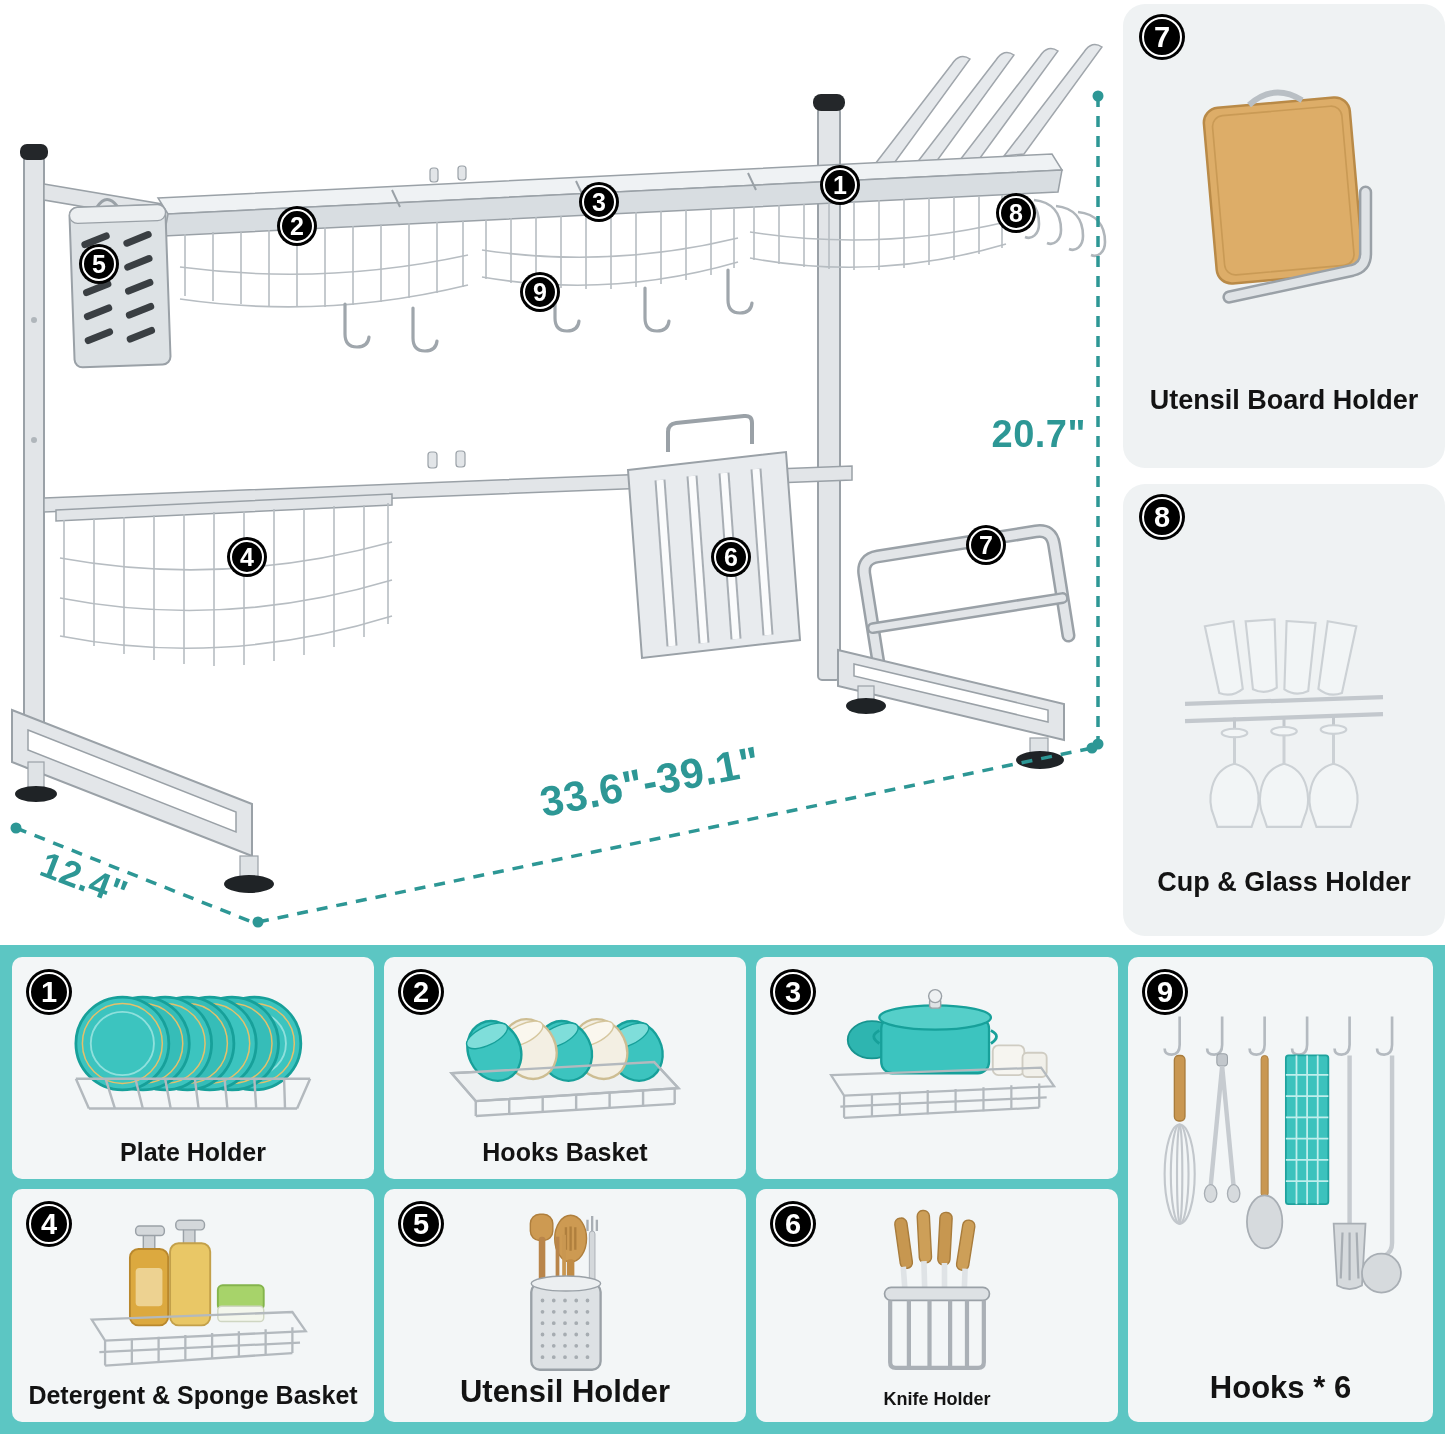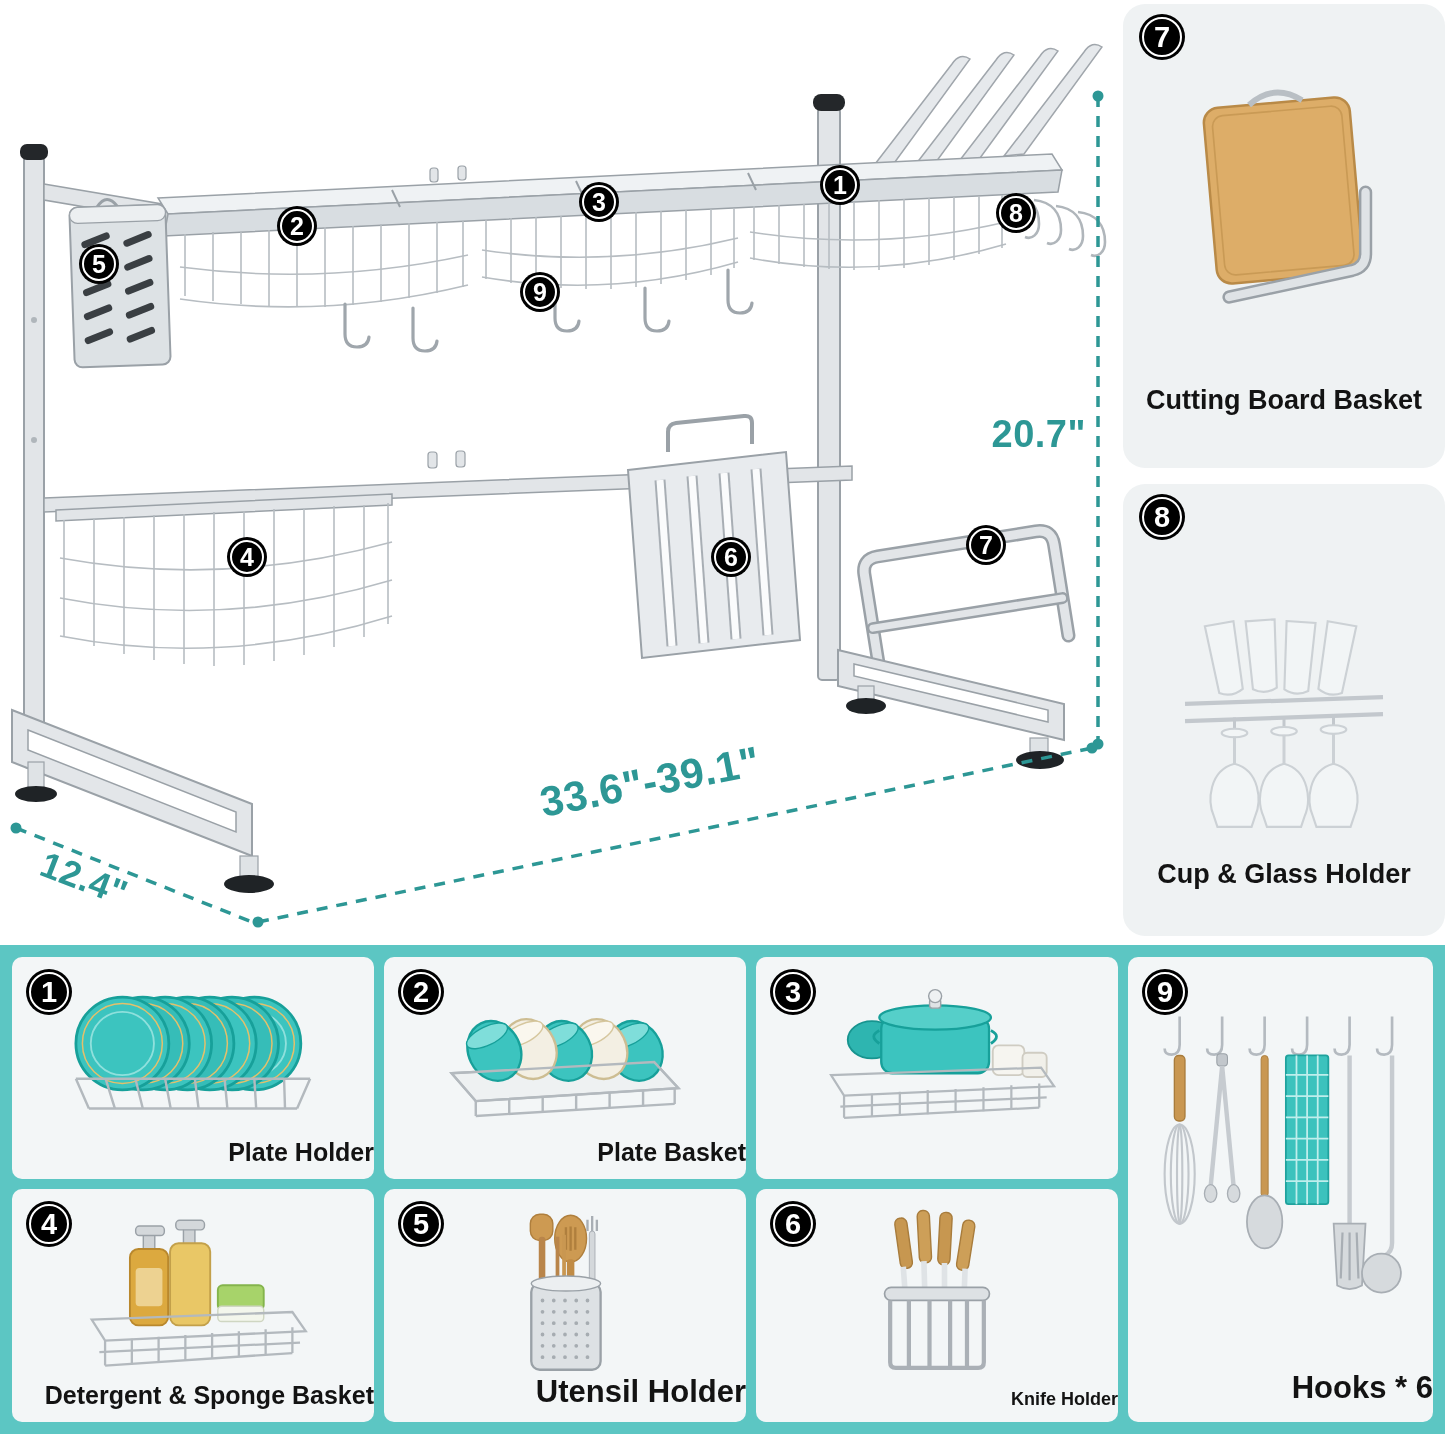--- a/index.html
+++ b/index.html
@@ -22,21 +22,21 @@
 
   .rack-svg { position:absolute; left:0; top:0; }
 
   
   .info-card { position:absolute; background:#eff2f3; border-radius:22px; }
   .info-label { position:absolute; left:0; right:0; text-align:center; font-weight:700; color:#131313; font-size:27px; }
 
   
   .bottom-section { position:absolute; left:0; top:945px; width:1445px; height:489px; background:#5cc6c3; }
   .component-card { position:absolute; background:#f3f6f7; border-radius:10px; }
-  .card-label { position:absolute; left:0; right:0; text-align:right; font-weight:700; color:#131313; }
+  .card-label { position:absolute; left:0; right:0; text-align:center; font-weight:700; color:#131313; }
   .illus { position:absolute; left:50%; transform:translateX(-50%); }
 </style>
 </head>
 <body>
 
 <div class="page">
 
   <svg class="rack-svg" width="1120" height="945" viewBox="0 0 1120 945">
 
     <g>
@@ -217,21 +217,21 @@
       <g transform="rotate(-5 150 150)">
         <rect x="62" y="34" width="176" height="212" rx="18" fill="#ddad68" stroke="#b98a47" stroke-width="3"></rect>
         <rect x="72" y="44" width="156" height="192" rx="13" fill="none" stroke="#c99a55" stroke-width="2"></rect>
         <path d="M118,34 q32,-24 64,0" stroke="#b9bfc4" stroke-width="7" fill="none"></path>
       </g>
       <g stroke-linecap="round" fill="none">
         <path d="M84,268 L232,236 Q248,232 248,216 L248,142" stroke="#9aa1a7" stroke-width="16"></path>
         <path d="M84,268 L232,236 Q248,232 248,216 L248,142" stroke="#dfe3e6" stroke-width="10"></path>
       </g>
     </svg>
-    <div class="info-label" style="bottom:52px">Cutting Board Basket</div>
+    <div class="info-label" style="bottom:52px">Utensil Board Holder</div>
   </div>
 
   <div class="info-card" style="left:1123px;top:484px;width:322px;height:452px">
     <div class="badge card" style="left:16px;top:10px">
         <span>8</span>
       </div>
     <svg class="illus" style="top:68px" width="256" height="286" viewBox="0 0 300 335">
       <g fill="#f2f5f6" stroke="#ccd1d5" stroke-width="2.5">
         <g transform="translate(74,84) rotate(-10)">
             <path d="M-17,0 L17,0 L14,80 Q0,88 -14,80 Z"></path>
@@ -256,21 +256,21 @@
           <line x1="92" y1="216" x2="92" y2="248" stroke-width="3.5"></line>
         <path d="M92,248 C62,256 60,292 68,310 L72,322 L112,322 L116,310 C124,292 122,256 92,248 Z"></path>
         <ellipse cx="150" cy="210" rx="15" ry="5"></ellipse>
           <line x1="150" y1="214" x2="150" y2="248" stroke-width="3.5"></line>
         <path d="M150,248 C120,256 118,292 126,310 L130,322 L170,322 L174,310 C182,292 180,256 150,248 Z"></path>
         <ellipse cx="208" cy="208" rx="15" ry="5"></ellipse>
           <line x1="208" y1="212" x2="208" y2="248" stroke-width="3.5"></line>
         <path d="M208,248 C178,256 176,292 184,310 L188,322 L228,322 L232,310 C240,292 238,256 208,248 Z"></path>
       </g>
     </svg>
-    <div class="info-label" style="bottom:46px">Cup &amp; Glass Holder</div>
+    <div class="info-label" style="bottom:38px">Cup &amp; Glass Holder</div>
   </div>
 
   <section class="bottom-section">
 
     <div class="component-card" style="left:12px;top:12px;width:362px;height:222px">
       <div class="badge card" style="left:14px;top:12px">
           <span>1</span>
         </div>
       <svg class="illus" style="top:14px" width="280" height="158" viewBox="0 0 280 170">
         <g>
@@ -342,21 +342,21 @@
               <ellipse rx="28" ry="33" fill="#3cc4bf" stroke="#17a09a" stroke-width="2.5"></ellipse>
               <ellipse cy="-18" rx="24" ry="10" fill="#7fdeda" stroke="#17a09a" stroke-width="1.5"></ellipse>
             </g>
         </g>
         <g stroke="#b3b9be" stroke-width="2.6" fill="none">
           <path d="M18,110 L236,98 L262,126 L44,140 Z"></path>
           <path d="M44,140 L44,156 M80,138 L80,154 M116,135 L116,152 M152,133 L152,150 M188,131 L188,148 M224,129 L224,146 M258,127 L258,143"></path>
           <path d="M44,156 L258,143"></path>
         </g>
       </svg>
-      <div class="card-label" style="bottom:12px;font-size:25px">Plate Basket</div>
+      <div class="card-label" style="bottom:12px;font-size:25px">Hooks Basket</div>
     </div>
 
     <div class="component-card" style="left:756px;top:12px;width:362px;height:222px">
       <div class="badge card" style="left:14px;top:12px">
           <span>3</span>
         </div>
       <svg class="illus" style="top:14px" width="280" height="158" viewBox="0 0 280 170">
         <ellipse cx="70" cy="74" rx="26" ry="20" fill="#2eb5b0" stroke="#17948f" stroke-width="2"></ellipse>
         <rect x="80" y="50" width="116" height="60" rx="12" fill="#3cc4bf" stroke="#17a09a" stroke-width="2.5"></rect>
         <ellipse cx="138" cy="50" rx="60" ry="13" fill="#55cfc9" stroke="#17a09a" stroke-width="2.5"></ellipse>

